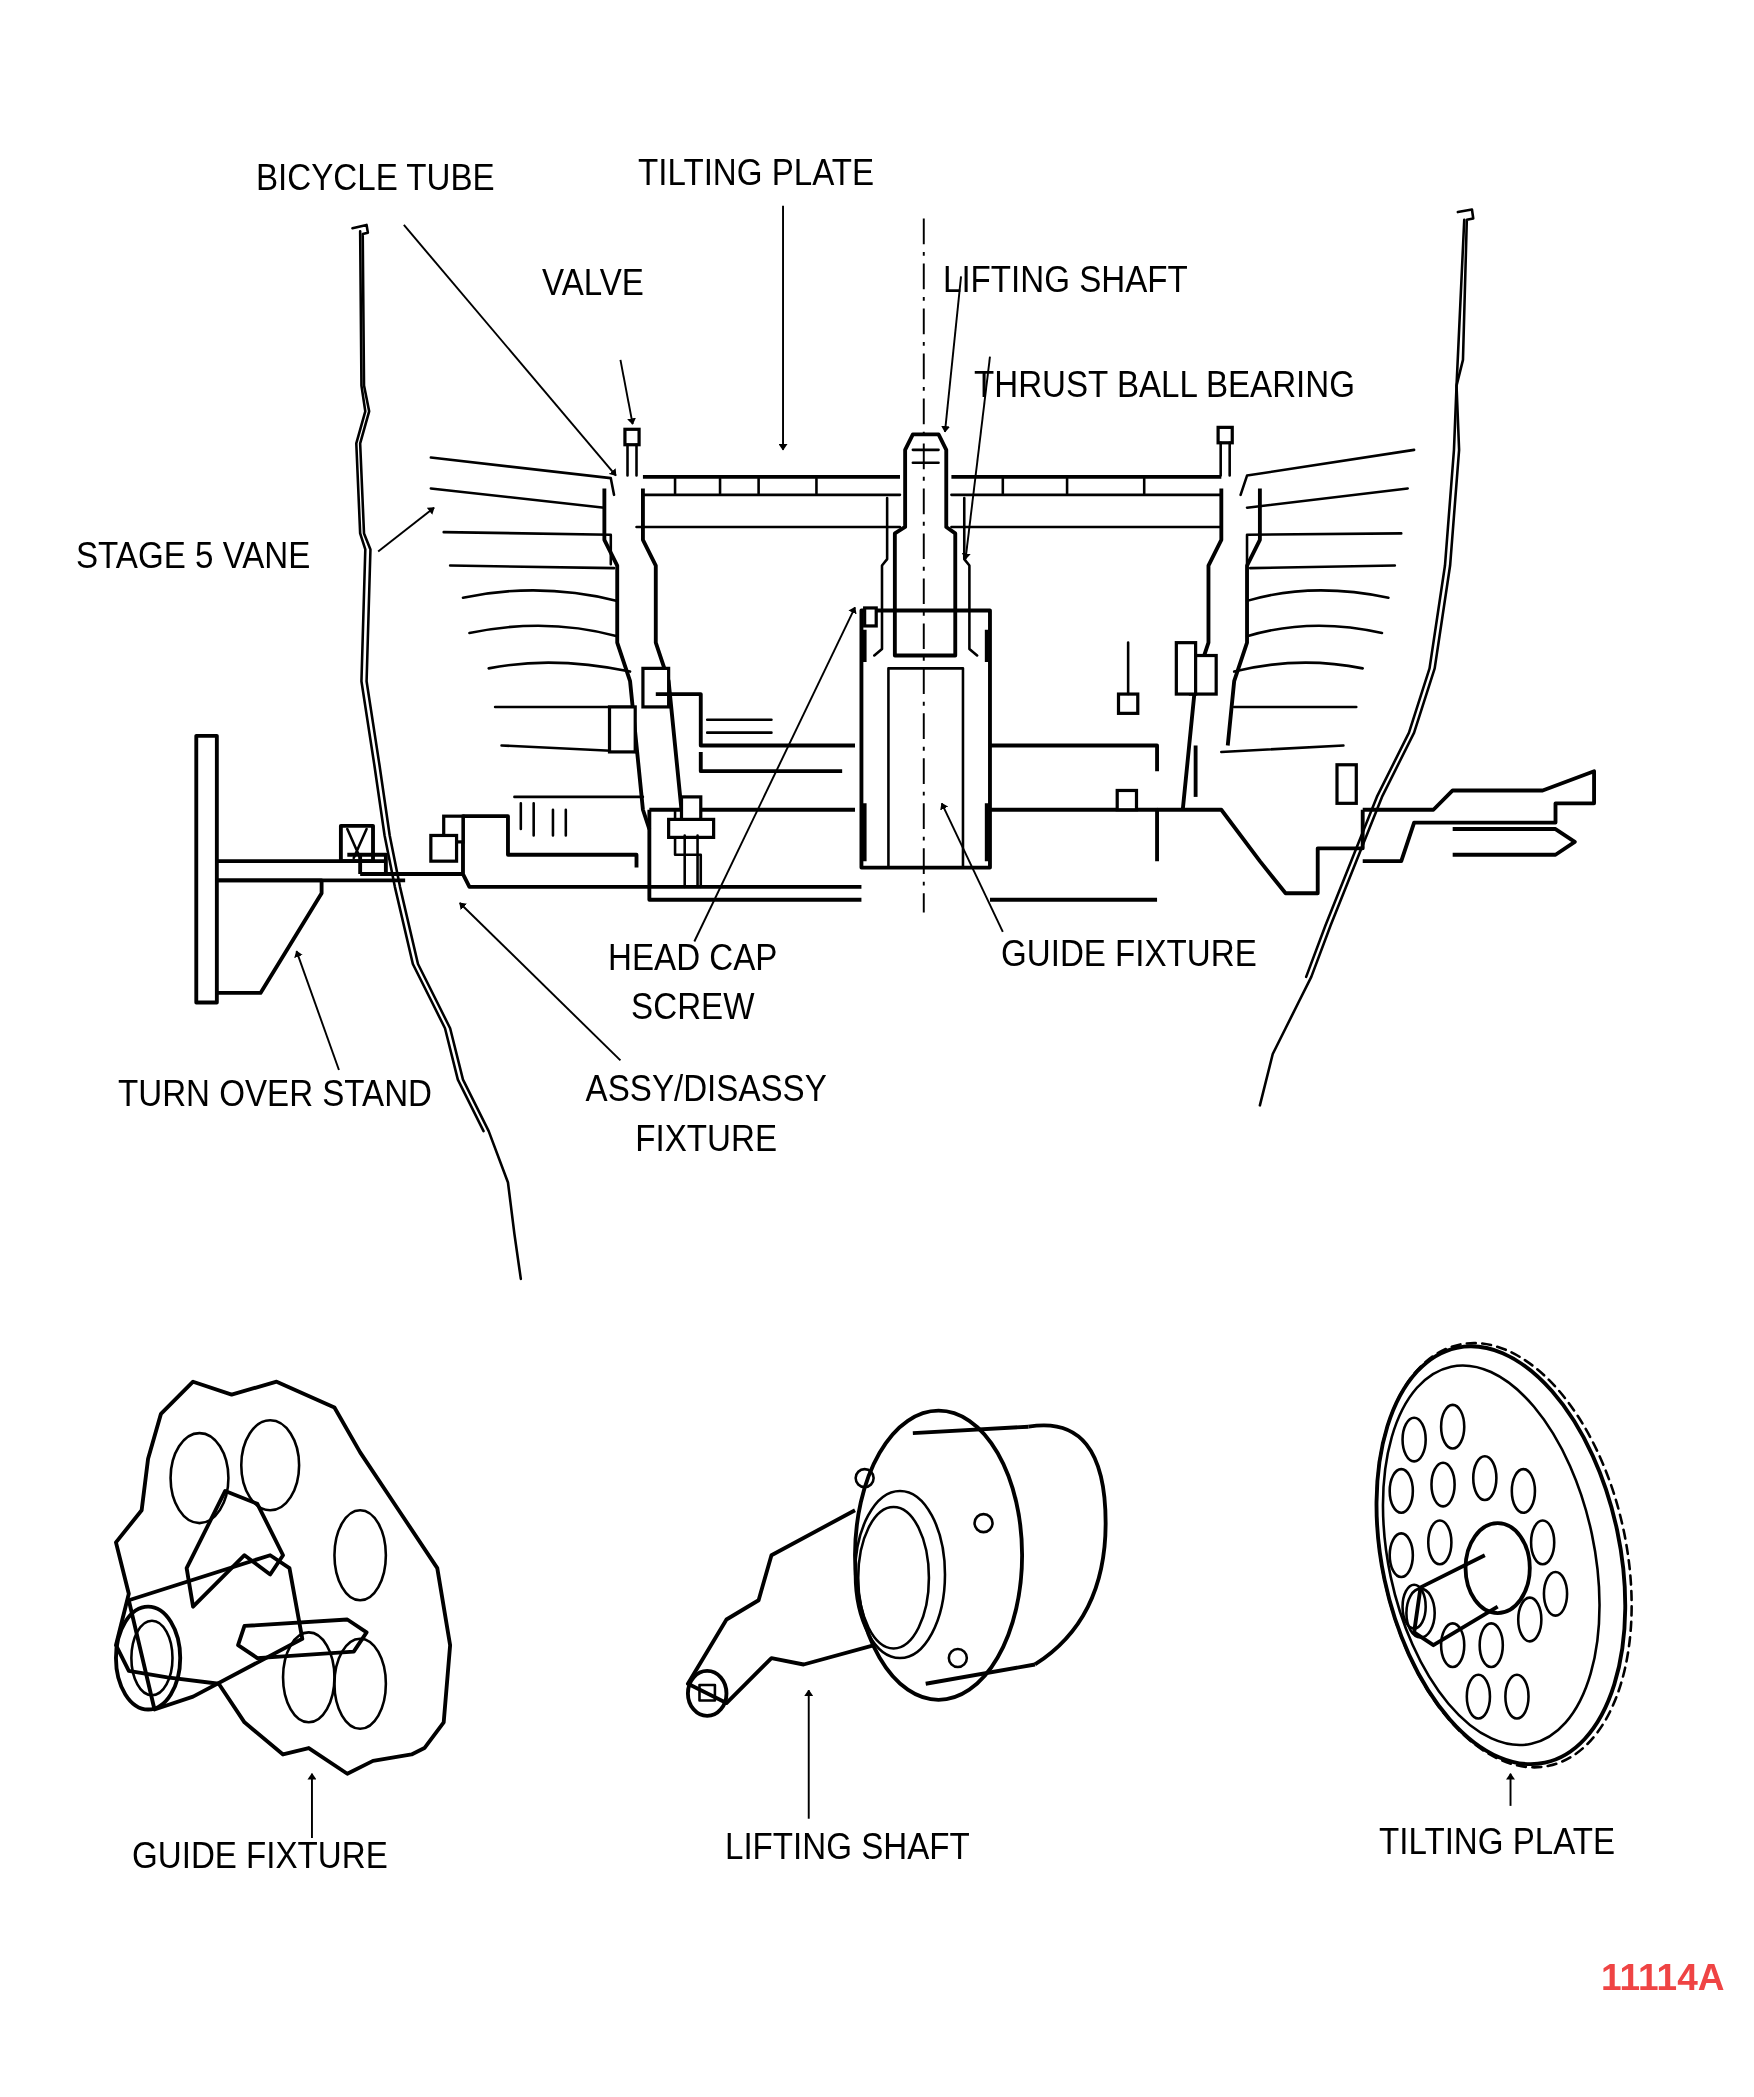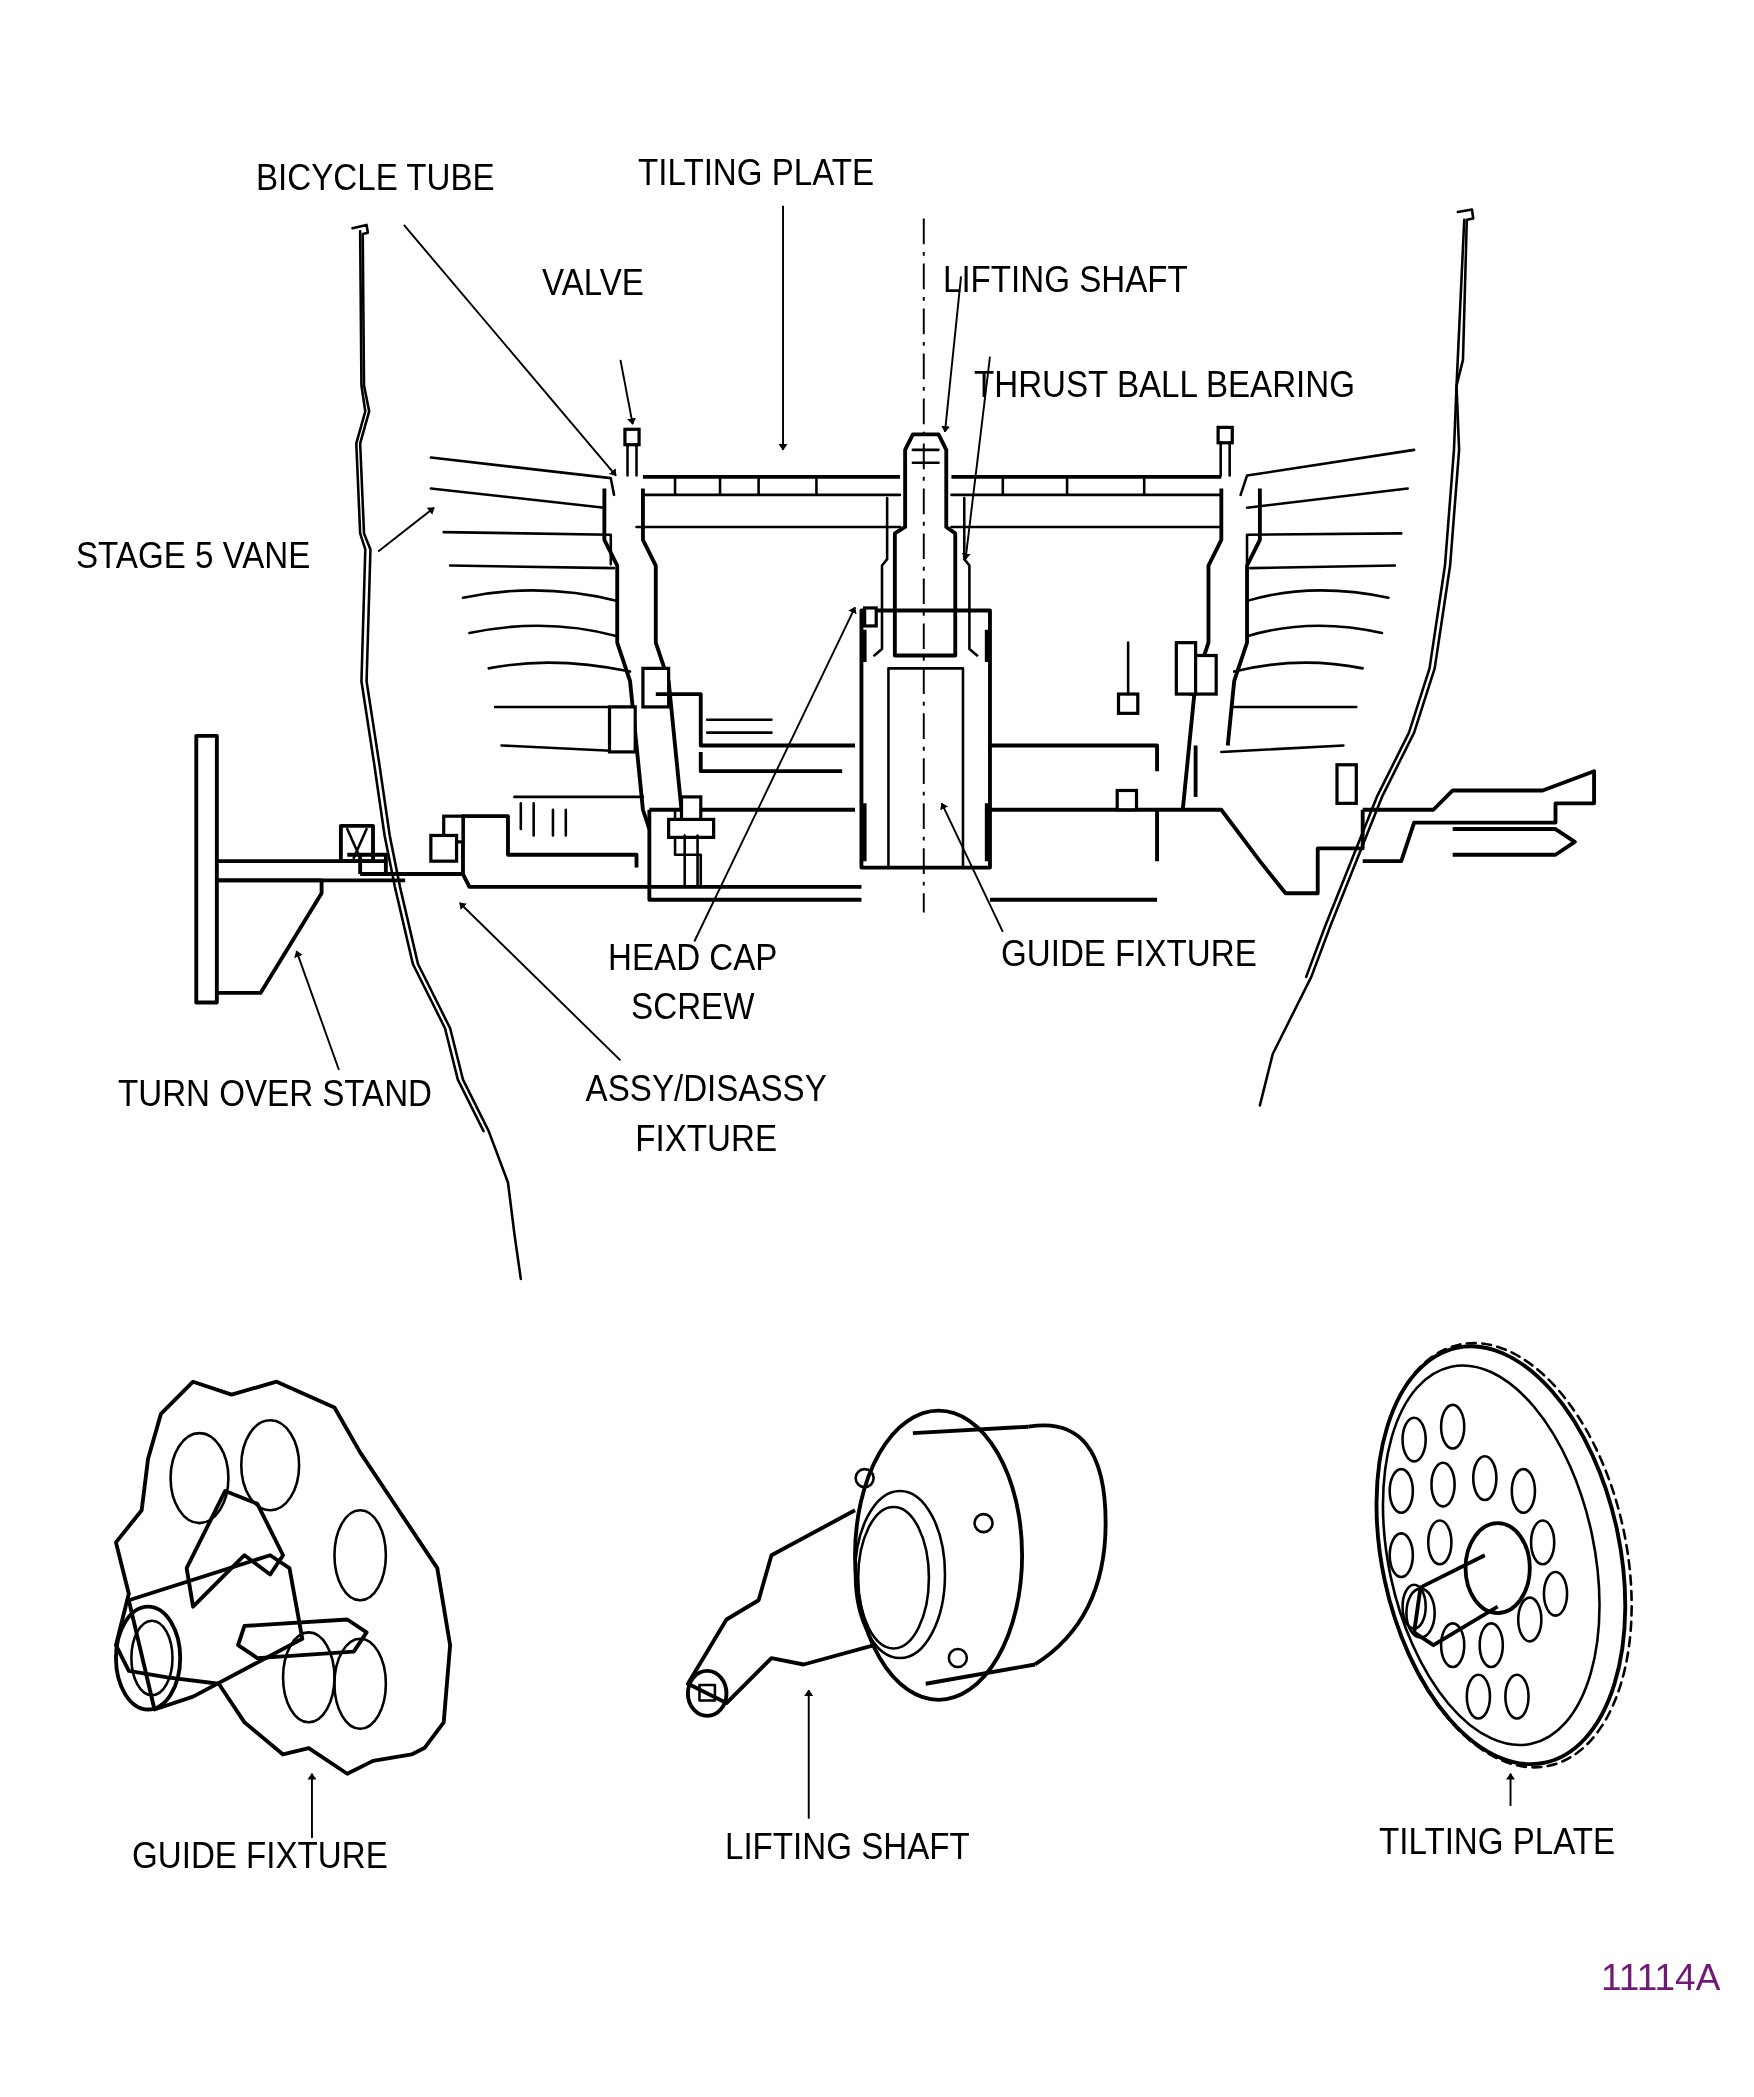--- a/index.html
+++ b/index.html
@@ -6,21 +6,21 @@
   body { width:1755px; height:2097px; position:relative; overflow:hidden; font-family:"Liberation Sans", sans-serif; }
   svg#art { position:absolute; left:0; top:0; width:1755px; height:2097px; }
   .ln { stroke:#000; fill:none; stroke-width:4; stroke-linecap:round; stroke-linejoin:round; }
   .thin { stroke:#000; fill:none; stroke-width:3; }
   .thick { stroke:#000; fill:none; stroke-width:6; stroke-linejoin:round; }
   .fillw { fill:#fff; stroke:#000; stroke-width:5; }
   .dash { stroke:#000; stroke-width:3; stroke-dasharray:40 12 6 12; fill:none; }
   .ah { fill:#000; }
   .lbl { position:absolute; font-size:36px; color:#000; letter-spacing:0px; white-space:nowrap; line-height:42px; transform:scaleX(0.92); transform-origin:left top; }
   .ctr { text-align:center; }
-  .fig { position:absolute; font-size:37px; font-weight:normal; color:#701a75; }
+  .fig { position:absolute; font-size:37px; font-weight:bold; color:#ef4444; }
 </style>
 </head>
 <body>
 
 <svg id="art" viewBox="0 0 2730 3263">
   <defs>
     <marker id="arr" markerWidth="10" markerHeight="14" refX="9" refY="7" orient="auto" markerUnits="userSpaceOnUse">
       <path d="M0,0 L10,7 L0,14 Z" class="ah"></path>
     </marker>
   </defs>

